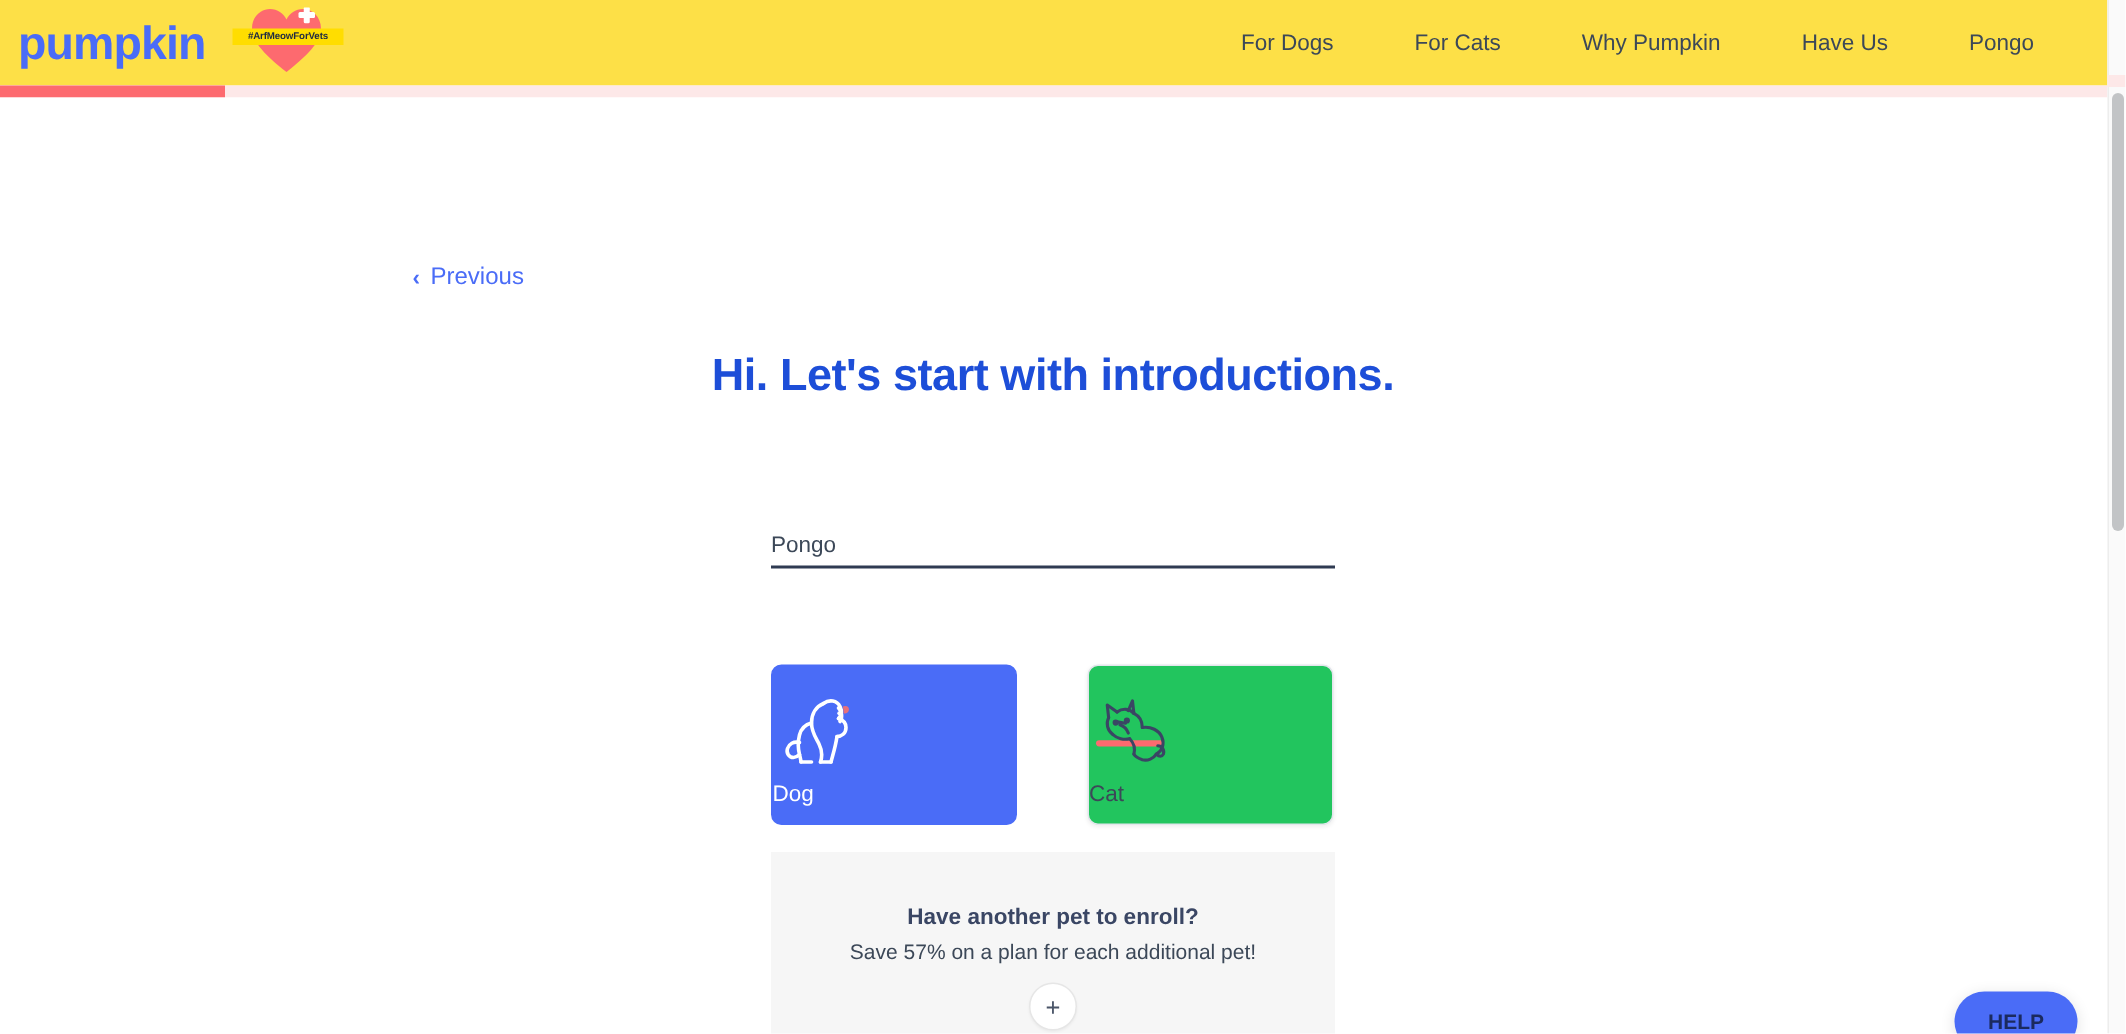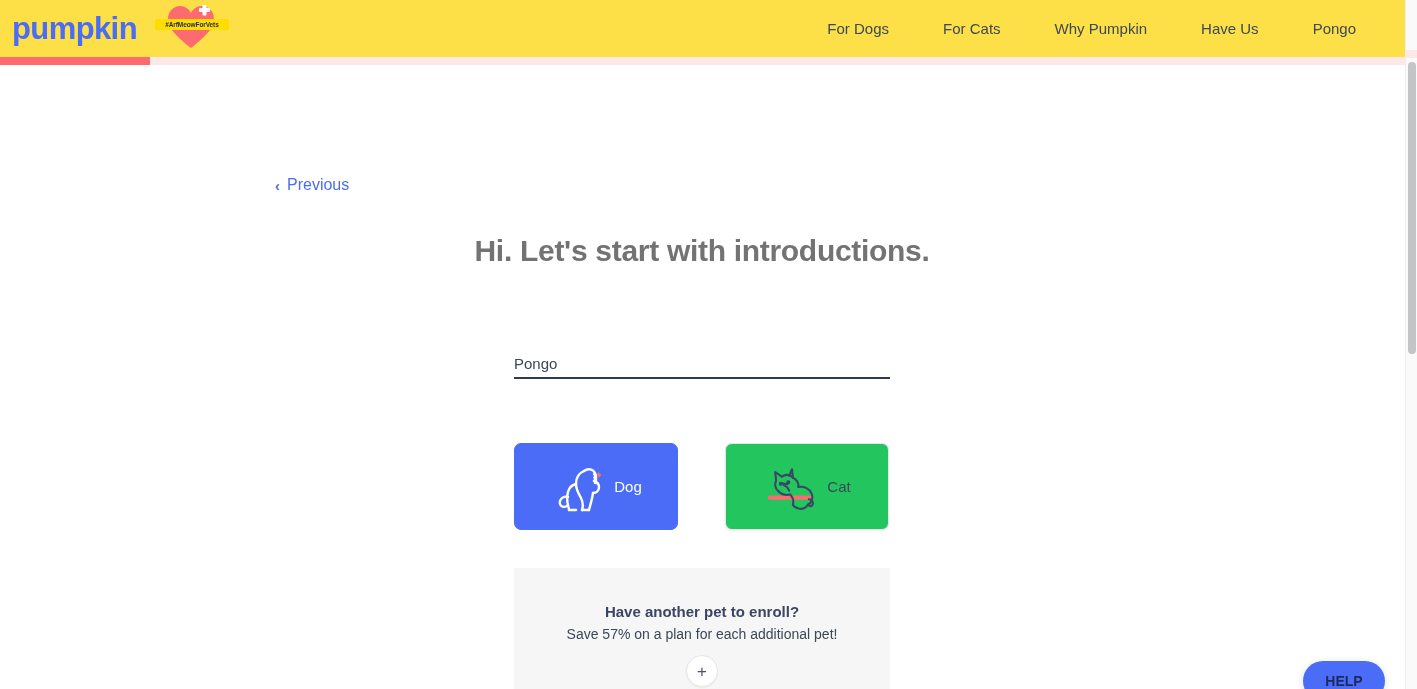--- a/index.html
+++ b/index.html
@@ -131,21 +131,21 @@
 
   .heading {
     position: absolute;
     left: 452px;
     top: 170px;
     width: 500px;
     text-align: center;
     font-size: 30px;
     font-weight: 700;
     line-height: 31px;
-    color: #737373;
+    color: #1d4ed8;
     letter-spacing: -0.3px;
   }
 
   .form-col {
     position: absolute;
     left: 514px;
     top: 288px;
     width: 376px;
   }
 
@@ -171,27 +171,27 @@
   
   .pet-cards {
     position: absolute;
     left: 514px;
     top: 378px;
     display: flex;
     gap: 47px;
   }
   .pet-card {
     width: 164px;
-    height: 87px;
+    height: 107px;
     border-radius: 7px;
     display: flex;
-    align-items: center;
     justify-content: center;
     gap: 6px;
     cursor: pointer;
+    flex-direction: column;
   }
   .pet-card.selected {
     background: #4a6cf7;
     border: 1px solid #4a6cf7;
   }
   .pet-card.unselected {
     background: #22c55e;
     border: 1px solid #e3e6ec;
     box-shadow: 0 1px 3px rgba(0,0,0,0.07);
   }

